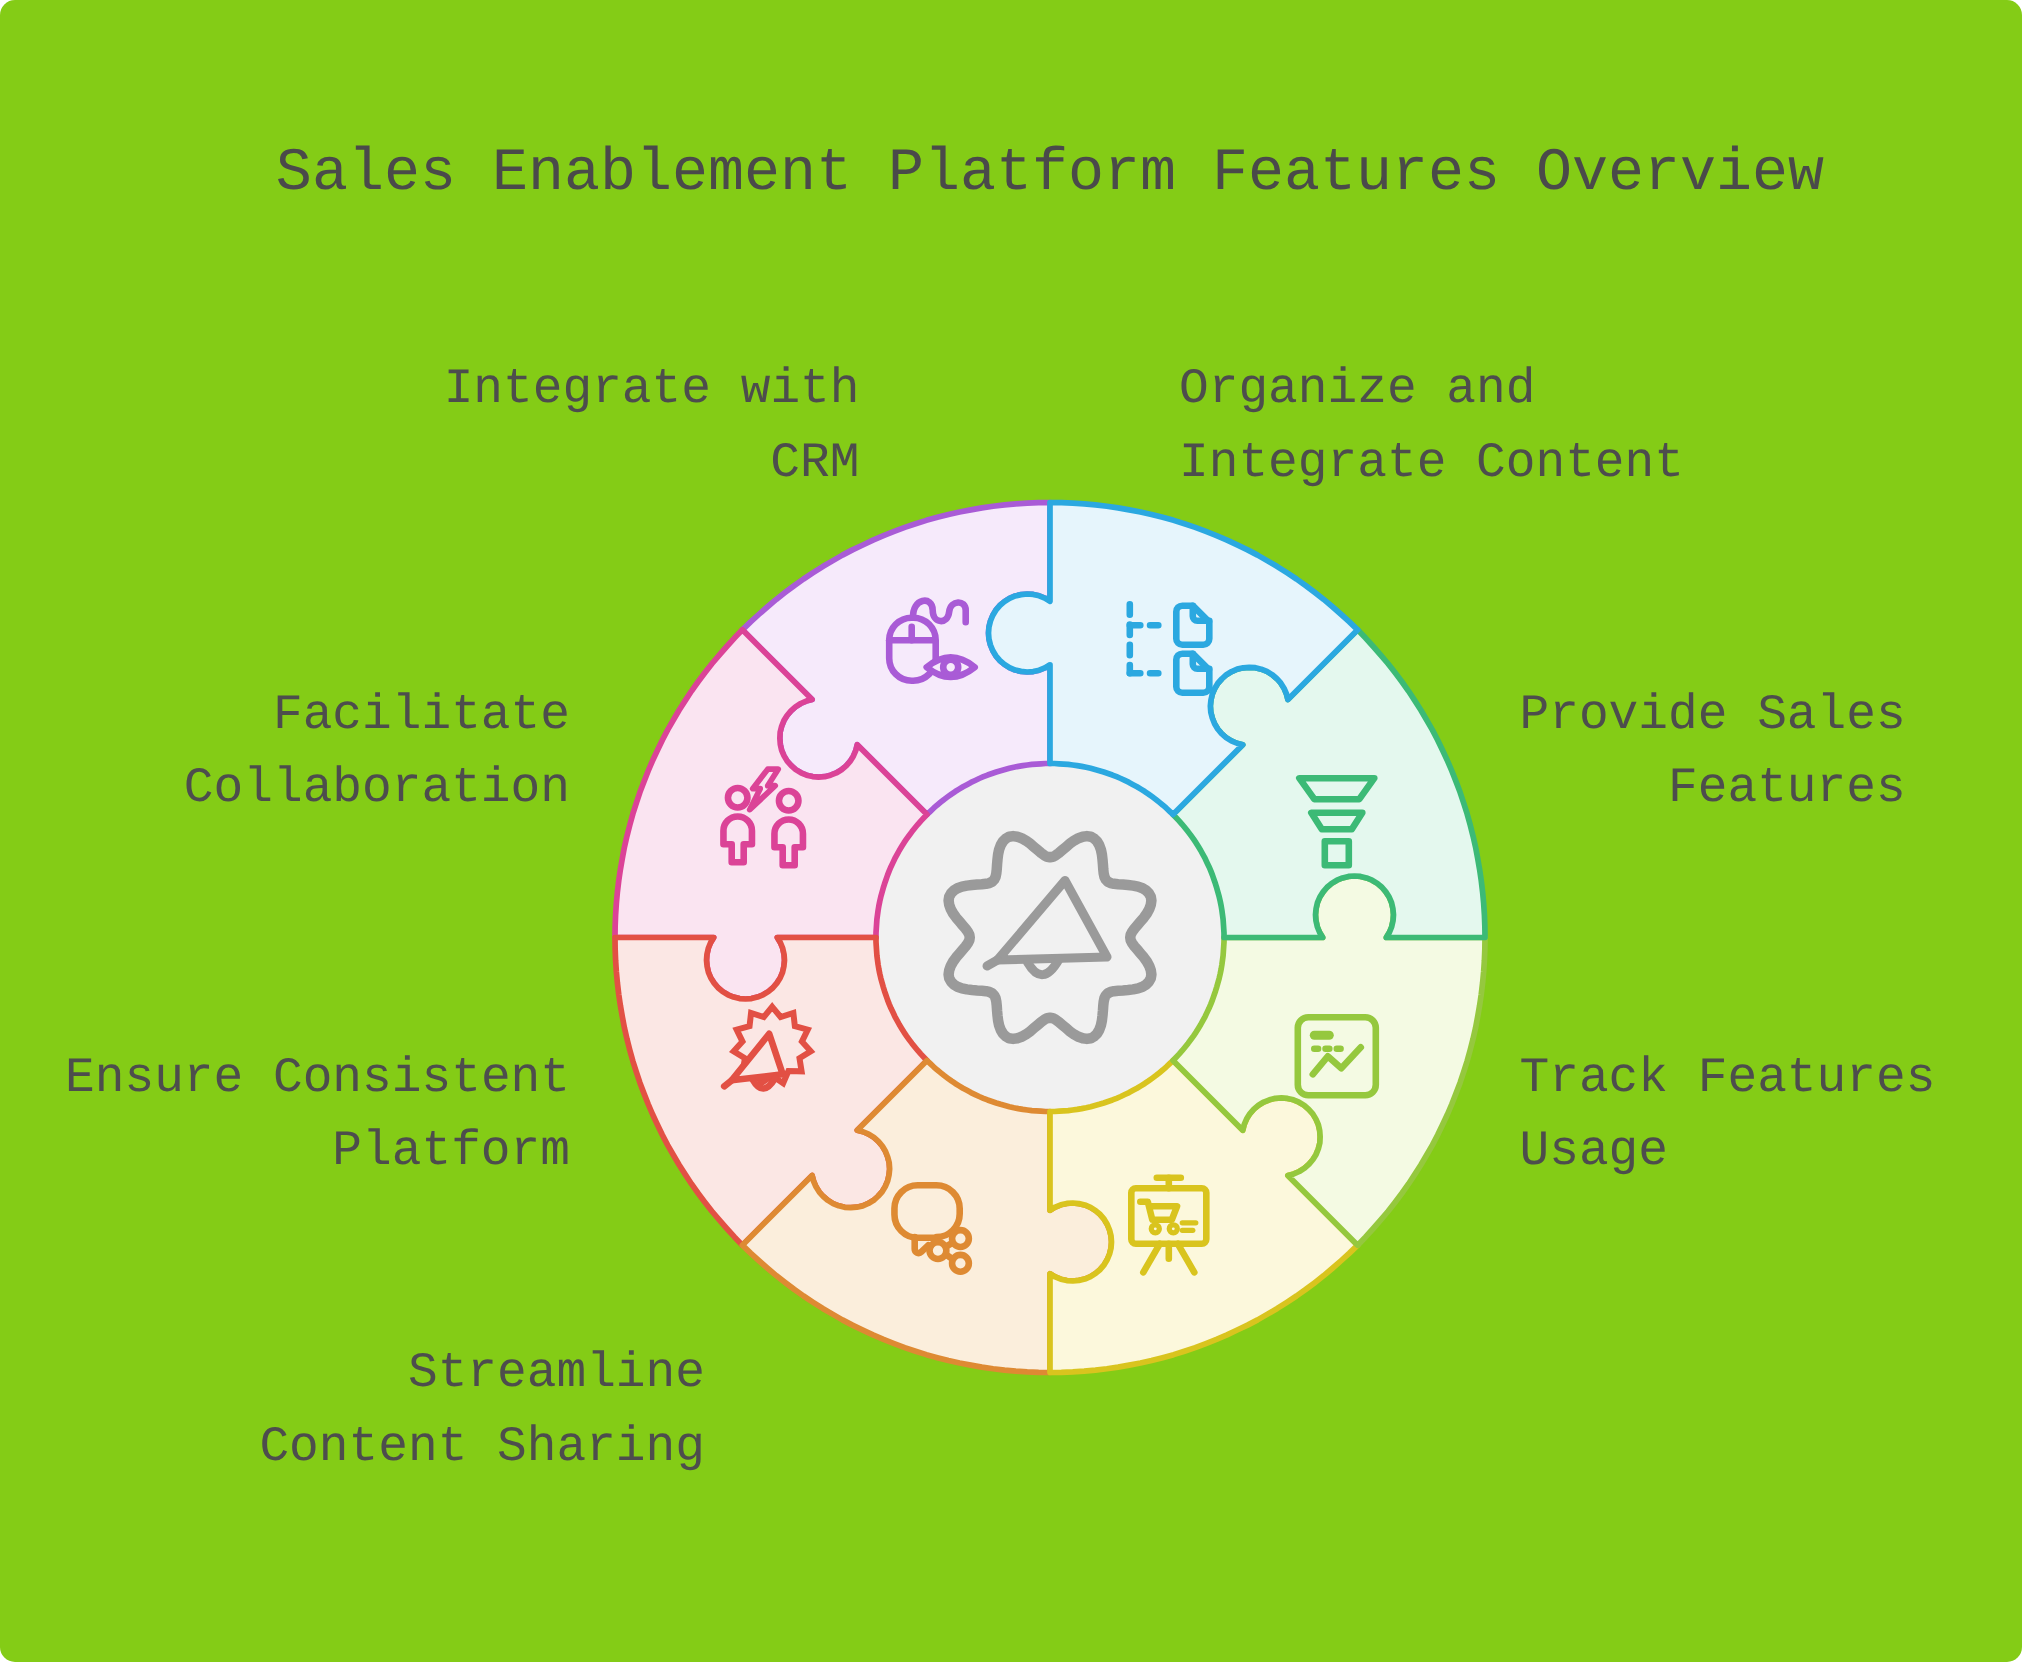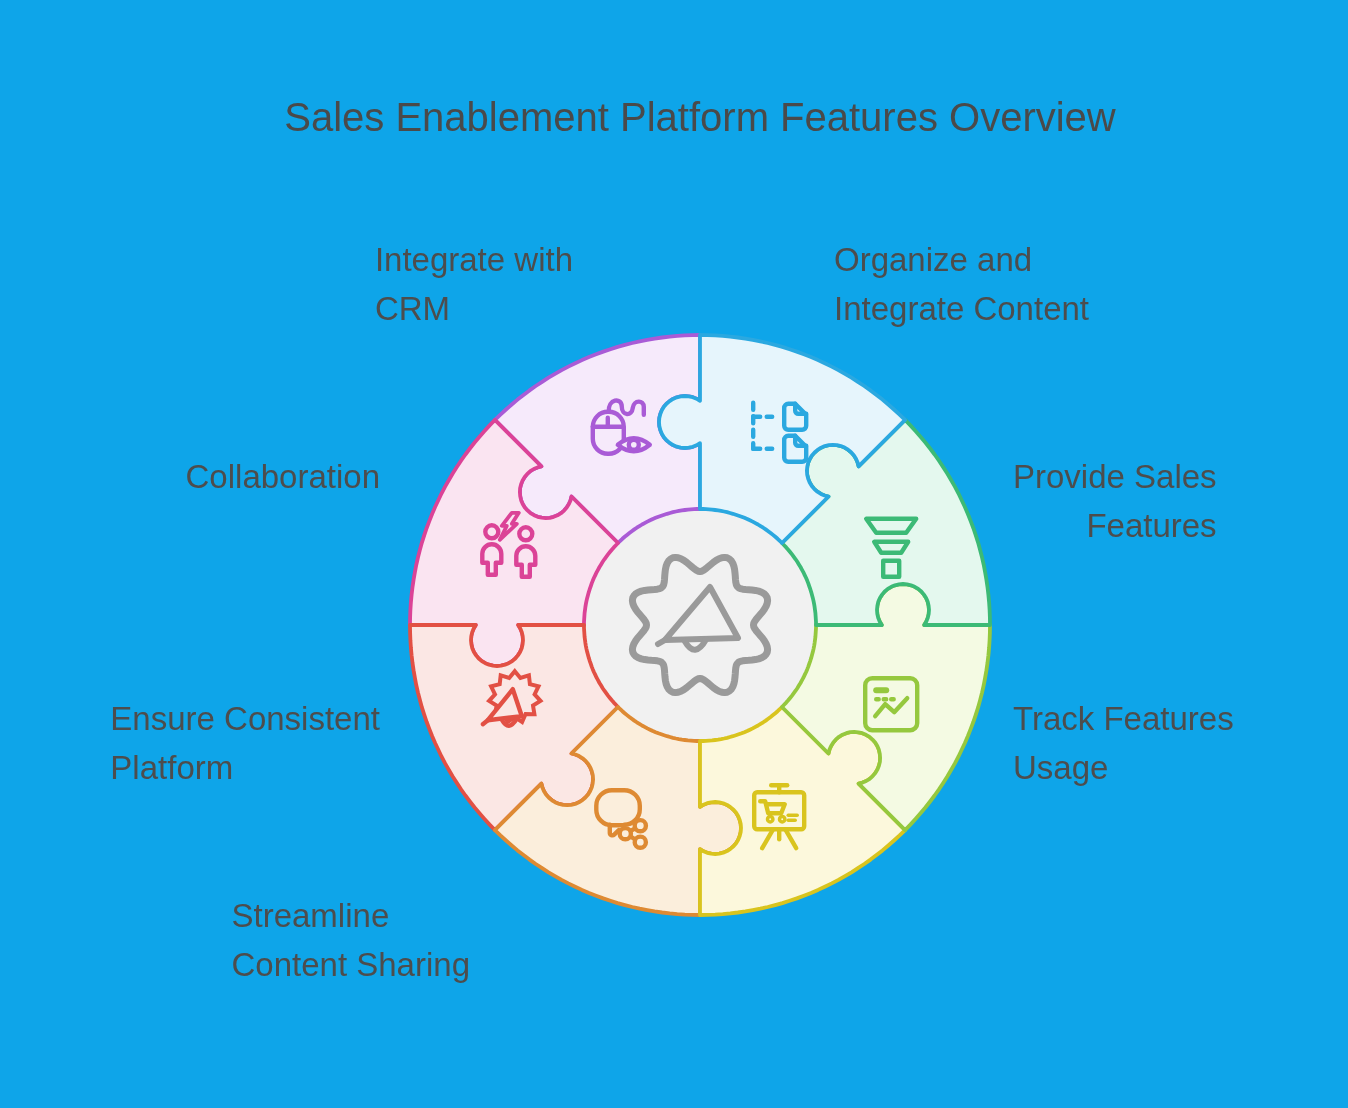--- a/index.html
+++ b/index.html
@@ -1,30 +1,31 @@
 <!DOCTYPE html>
 <html><head>
 <meta charset="utf-8">
 <style>
   html,body{margin:0;padding:0;background:#ffffff;}
   .stage{
-    position:relative;width:1348px;height:1108px;background:#0ea5e9;overflow:hidden;
-    font-family:Liberation Sans, sans-serif;
+    position:relative;width:1348px;height:1108px;background:#84cc16;overflow:hidden;
+    font-family:Liberation Mono, monospace;
+    border-radius:10px;
   }
   .title{
     position:absolute;left:700px;top:91px;transform:translateX(-50%);
     font-size:40px;line-height:52px;color:#4a4a4a;white-space:nowrap;font-weight:400;
   }
   #diagram{position:absolute;left:0;top:0;width:1348px;height:1108px;}
   .seg-label{
     position:absolute;font-size:33px;line-height:49px;color:#4d4d4d;
     white-space:nowrap;font-weight:400;
   }
-  .align-r{text-align:left;}
-  .lbl-organize  {left:834px;  top:235px;}
+  .align-r{text-align:right;}
+  .lbl-organize  {left:786px;  top:235px;}
   .lbl-integrate {right:775px; top:235px;}
   .lbl-provide   {left:1013px; top:452px;text-align:right;}
   .lbl-facilitate{right:968px; top:452px;}
   .lbl-track     {left:1013px; top:694px;}
   .lbl-ensure    {right:968px; top:694px;}
   .lbl-enable    {left:822px;  top:915px;}
   .lbl-streamline{right:878px; top:891px;}
 </style>
 </head>
 <body>
@@ -134,20 +135,21 @@
     <div>Streamline</div>
     <div>Content Sharing</div>
   </div>
 
   <div class="seg-label lbl-ensure align-r">
     <div>Ensure Consistent</div>
     <div>Platform</div>
   </div>
 
   <div class="seg-label lbl-facilitate align-r">
+    <div>Facilitate</div>
     <div>Collaboration</div>
   </div>
 
   <div class="seg-label lbl-integrate align-r">
     <div>Integrate with</div>
     <div>CRM</div>
   </div>
 
 </div>
 

